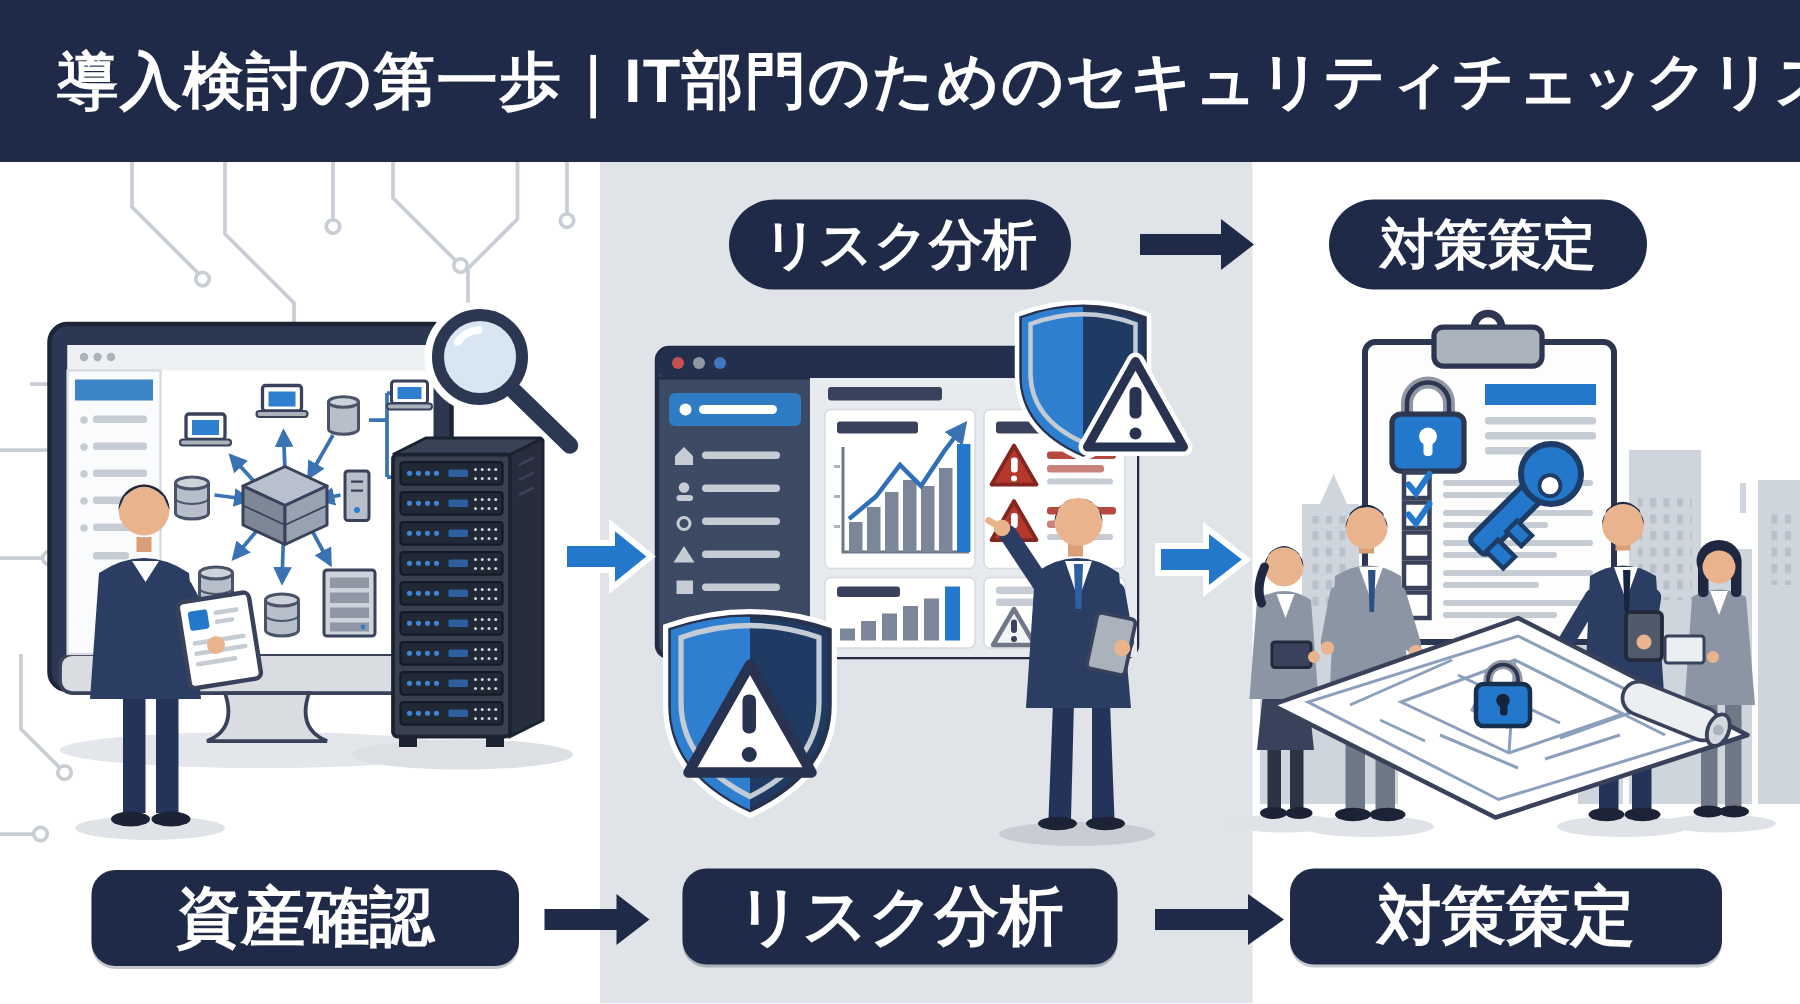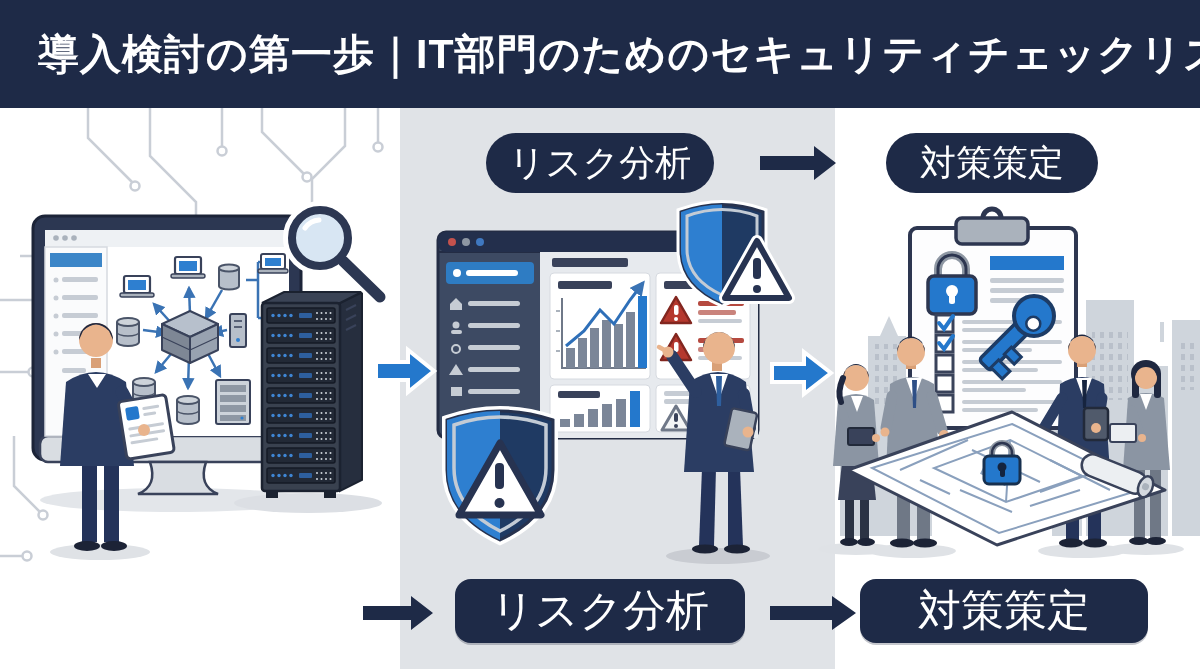--- a/index.html
+++ b/index.html
@@ -14,21 +14,21 @@
   .titlebar .title{
     color:#ffffff;font-size:41px;font-weight:bold;letter-spacing:1px;
     padding-left:38px;white-space:nowrap;
   }
   .gray-col{
     position:absolute;left:400px;top:108px;width:435px;height:561px;
     background:#e0e3e7;z-index:1;
   }
   .illustration{position:absolute;left:0;top:0;z-index:10;}
   .pill{
-    position:absolute;background:#1e2a47;color:#ffffff;font-weight:normal;
+    position:absolute;background:#1e2a47;color:#ffffff;font-weight:bold;
     display:flex;align-items:center;justify-content:center;z-index:40;
     white-space:nowrap;
   }
   .pill.capsule{border-radius:32px;font-size:36px;height:60px;}
   .pill.rounded{border-radius:16px;font-size:43px;height:64px;box-shadow:0 2px 0 rgba(20,28,50,.25);}
   #pill-top-risk{left:486px;top:133px;width:228px;}
   #pill-top-measure{left:886px;top:133px;width:212px;}
   #pill-bottom-asset{left:61px;top:580px;width:285px;}
   #pill-bottom-risk{left:455px;top:579px;width:290px;}
   #pill-bottom-measure{left:860px;top:579px;width:288px;}
@@ -688,19 +688,22 @@
     <span class="title">導入検討の第一歩｜IT部門のためのセキュリティチェックリスト</span>
   </div>
 
   <div class="pill capsule" id="pill-top-risk">
     <span>リスク分析</span>
   </div>
   <div class="pill capsule" id="pill-top-measure">
     <span>対策策定</span>
   </div>
 
+  <div class="pill rounded" id="pill-bottom-asset">
+    <span>資産確認</span>
+  </div>
   <div class="pill rounded" id="pill-bottom-risk">
     <span>リスク分析</span>
   </div>
   <div class="pill rounded" id="pill-bottom-measure">
     <span>対策策定</span>
   </div>
 </div>
 
 </body></html>

